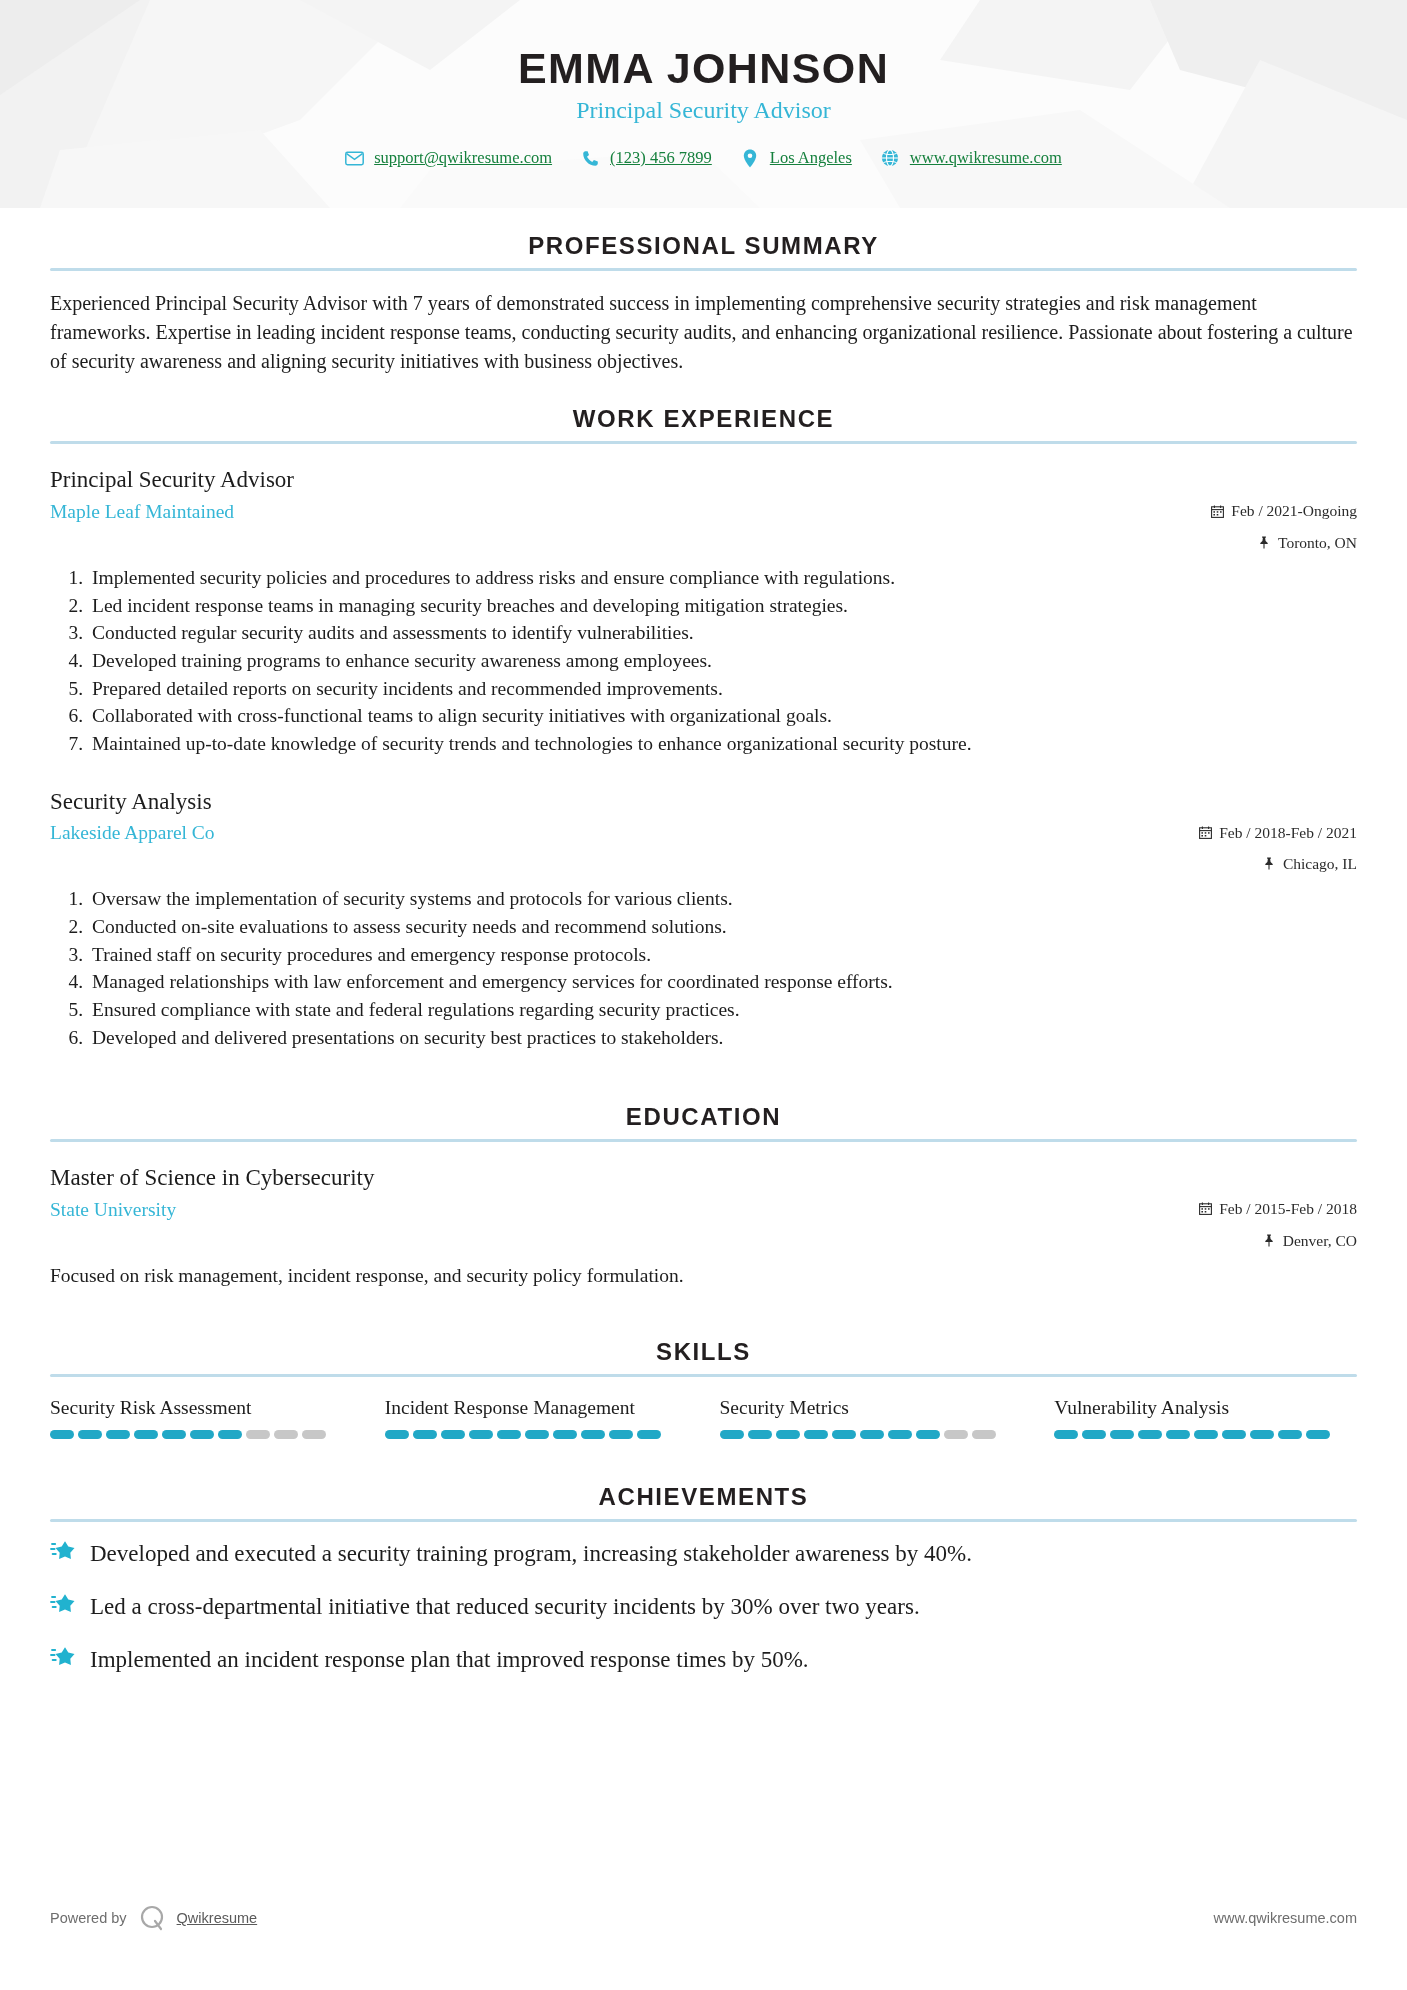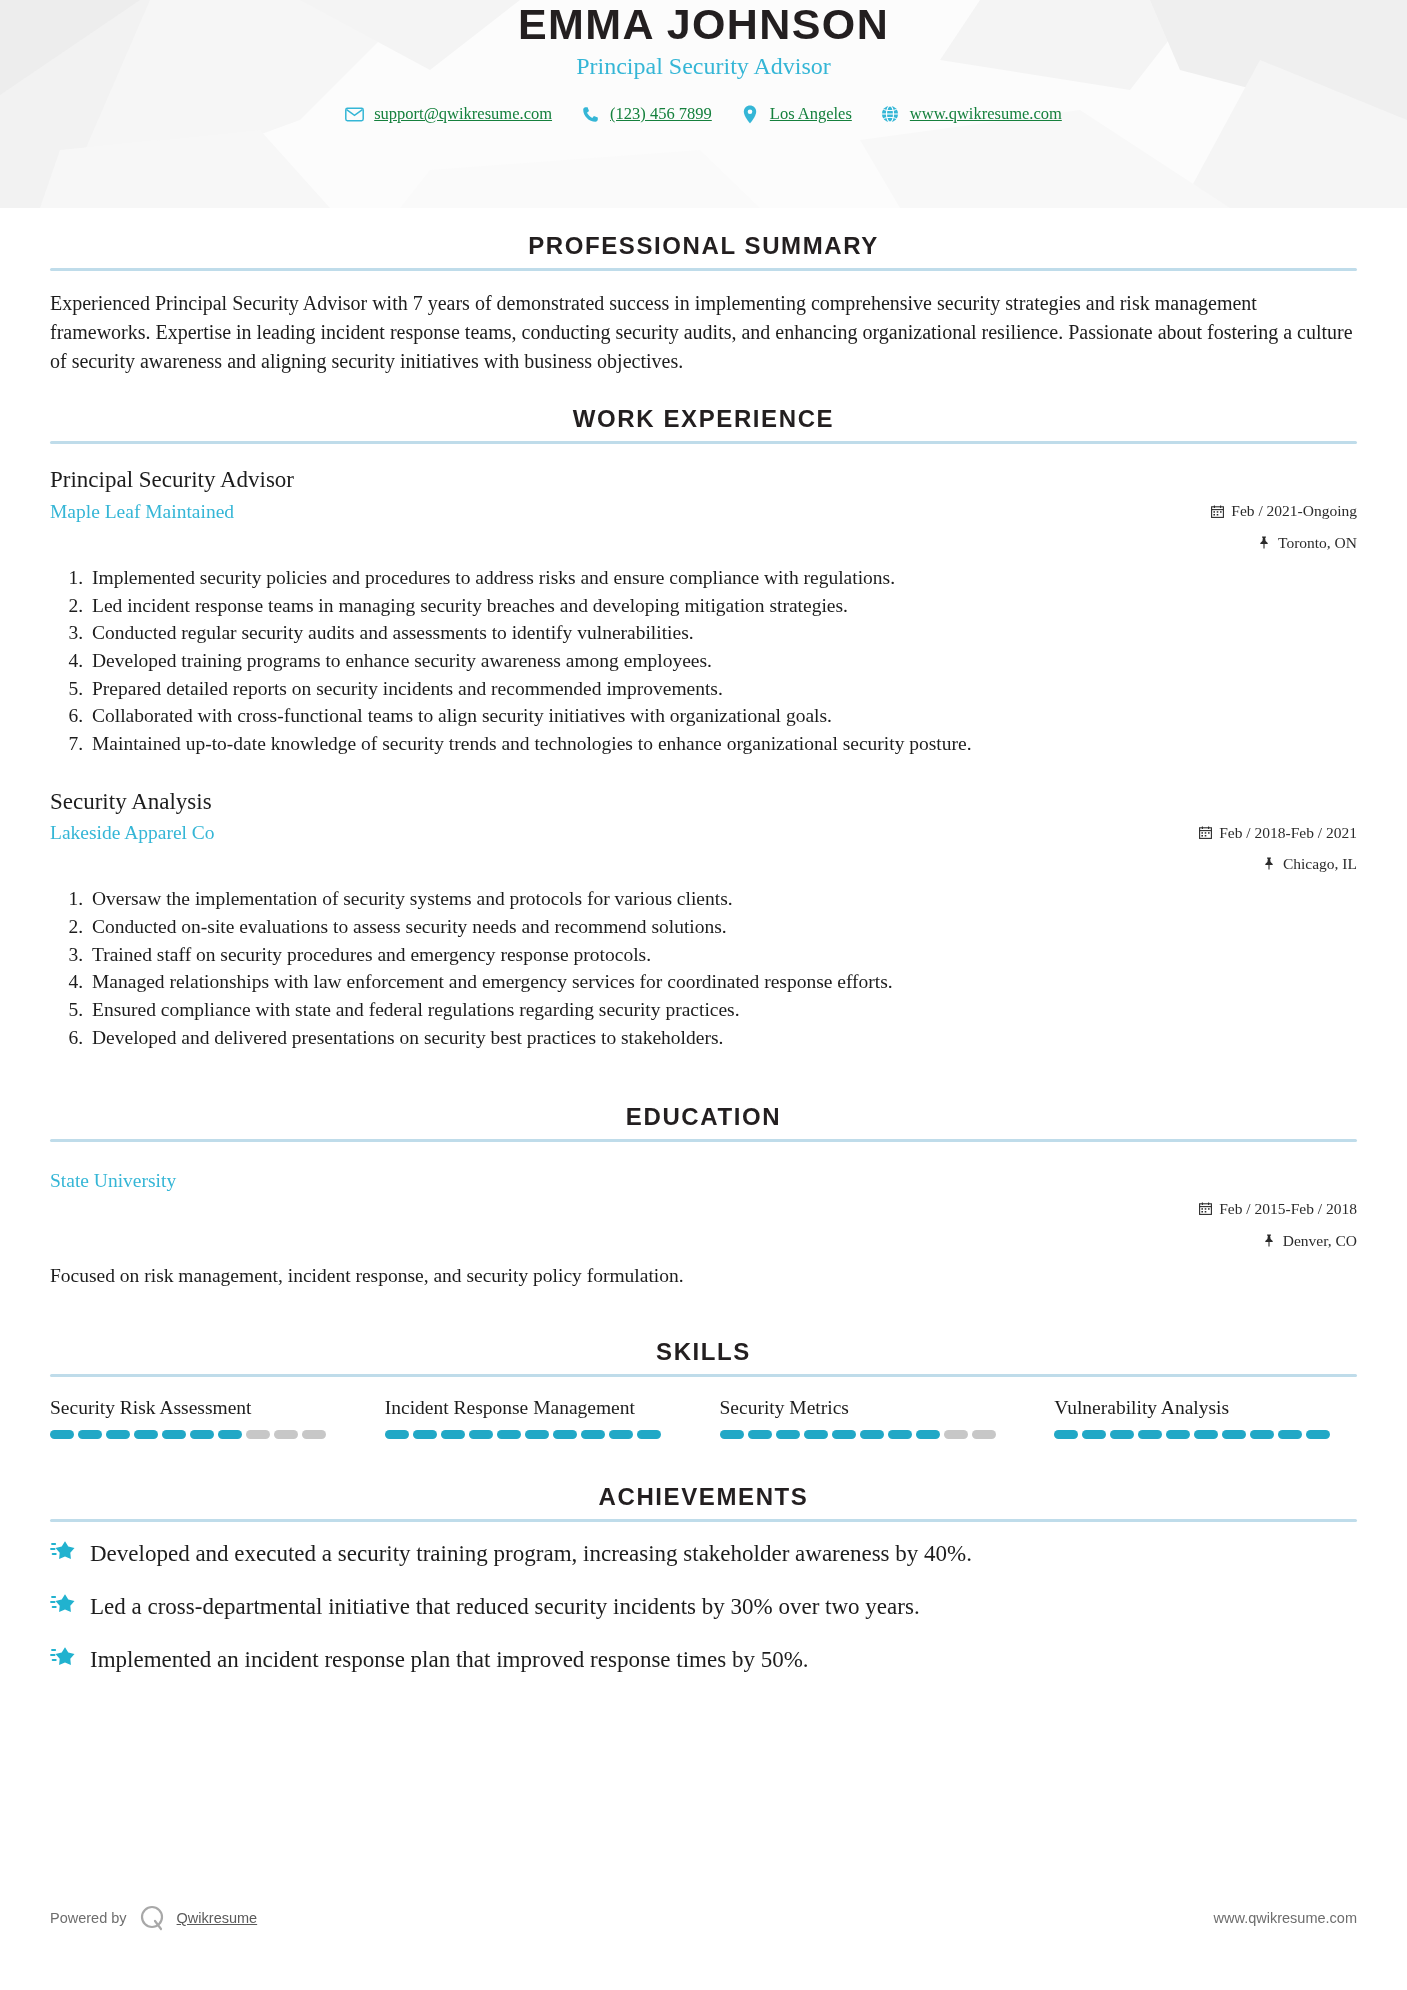--- a/index.html
+++ b/index.html
@@ -25,20 +25,21 @@
     overflow: hidden;
   }
   .header-banner .poly {
     position: absolute;
     display: block;
   }
   .header-inner {
     position: relative;
     z-index: 3;
     text-align: center;
+    padding-top: 44px;
   }
 
   .full-name {
     font-family: "Liberation Sans", sans-serif;
     font-weight: bold;
     font-size: 43px;
     letter-spacing: 1.4px;
     color: #231f20;
     margin: 0;
     line-height: 1.12;
@@ -430,20 +431,21 @@
     </div>
   </div>
 
   <div class="section" style="margin-top:52px;">
     <div class="section-title">EDUCATION</div>
     <div class="section-rule"></div>
 
     <div class="entry">
       <div class="entry-head">
         <div class="entry-left">
+          <div class="entry-role">Master of Science in Cybersecurity</div>
           <div class="entry-company">State University</div>
         </div>
         <div class="entry-right">
           <div class="meta-line">
             <span class="micon">
               <svg width="13" height="13" viewBox="0 0 13 13">
                 <rect x="0.6" y="1.8" width="11.8" height="10.6" fill="none" stroke="currentColor" stroke-width="1.1"></rect>
                 <line x1="0.6" y1="4.6" x2="12.4" y2="4.6" stroke="currentColor" stroke-width="1.1"></line>
                 <line x1="3.4" y1="0.5" x2="3.4" y2="3" stroke="currentColor" stroke-width="1.1"></line>
                 <line x1="9.6" y1="0.5" x2="9.6" y2="3" stroke="currentColor" stroke-width="1.1"></line>

